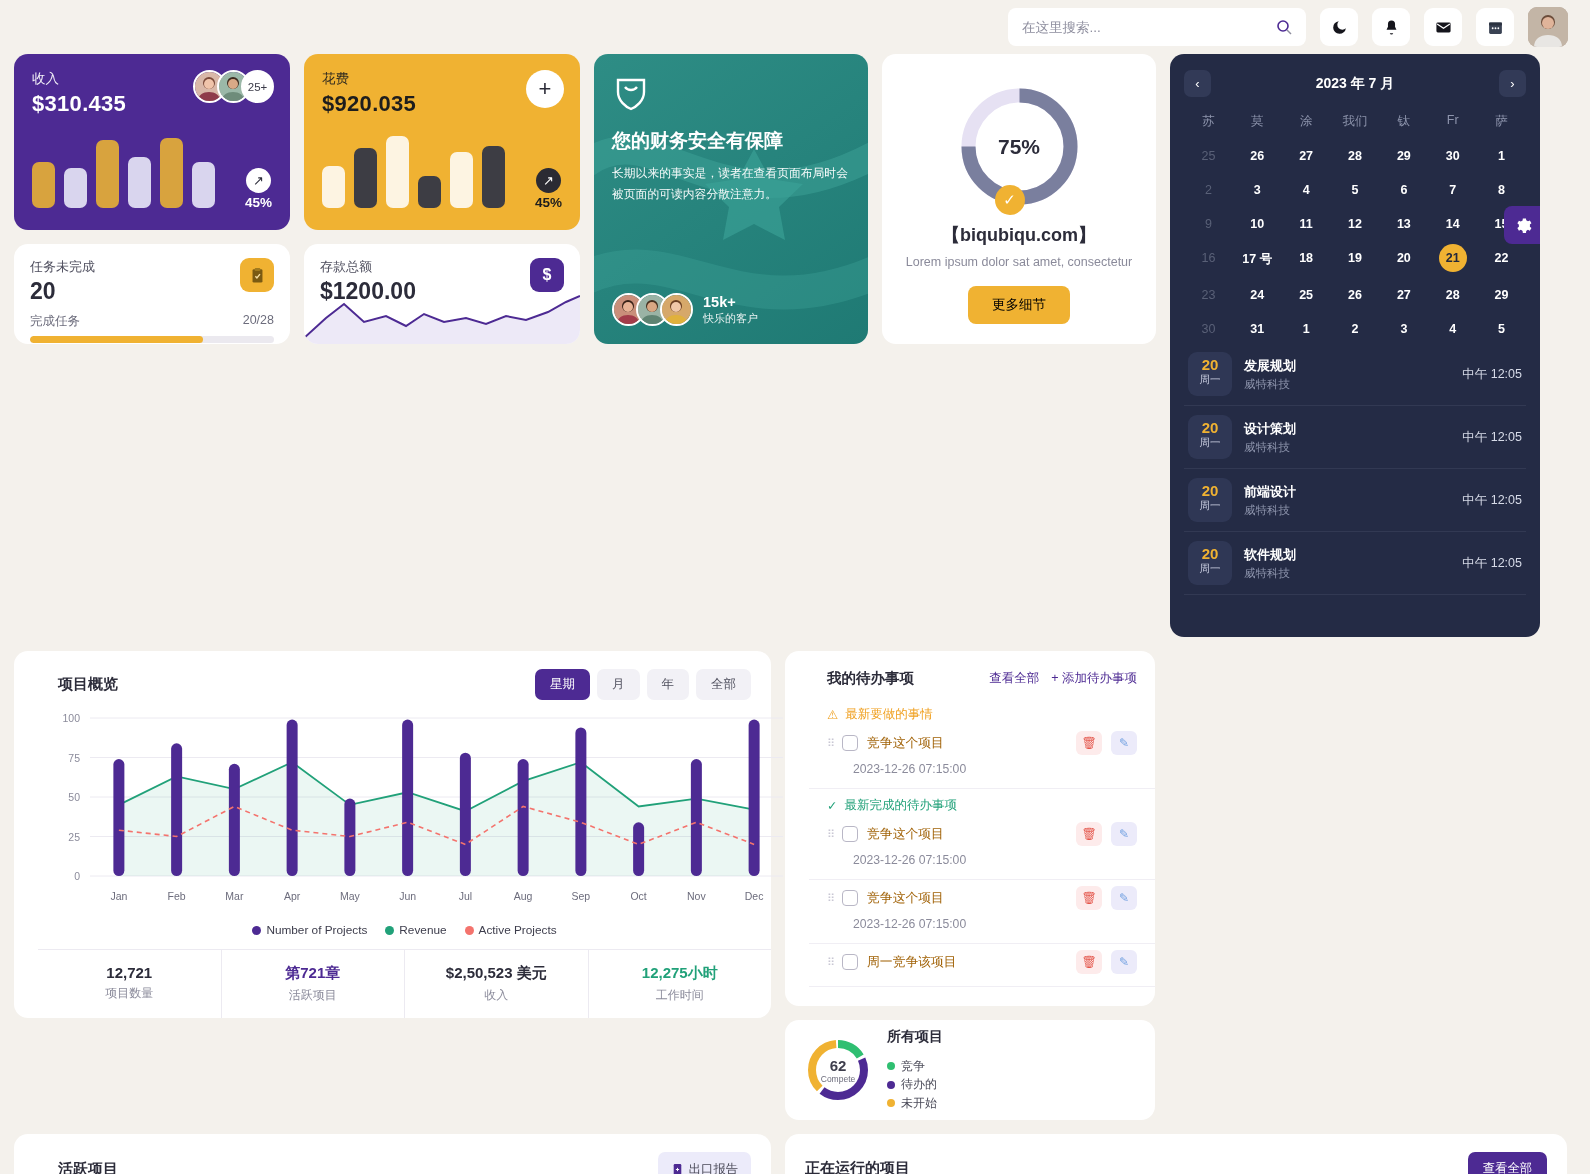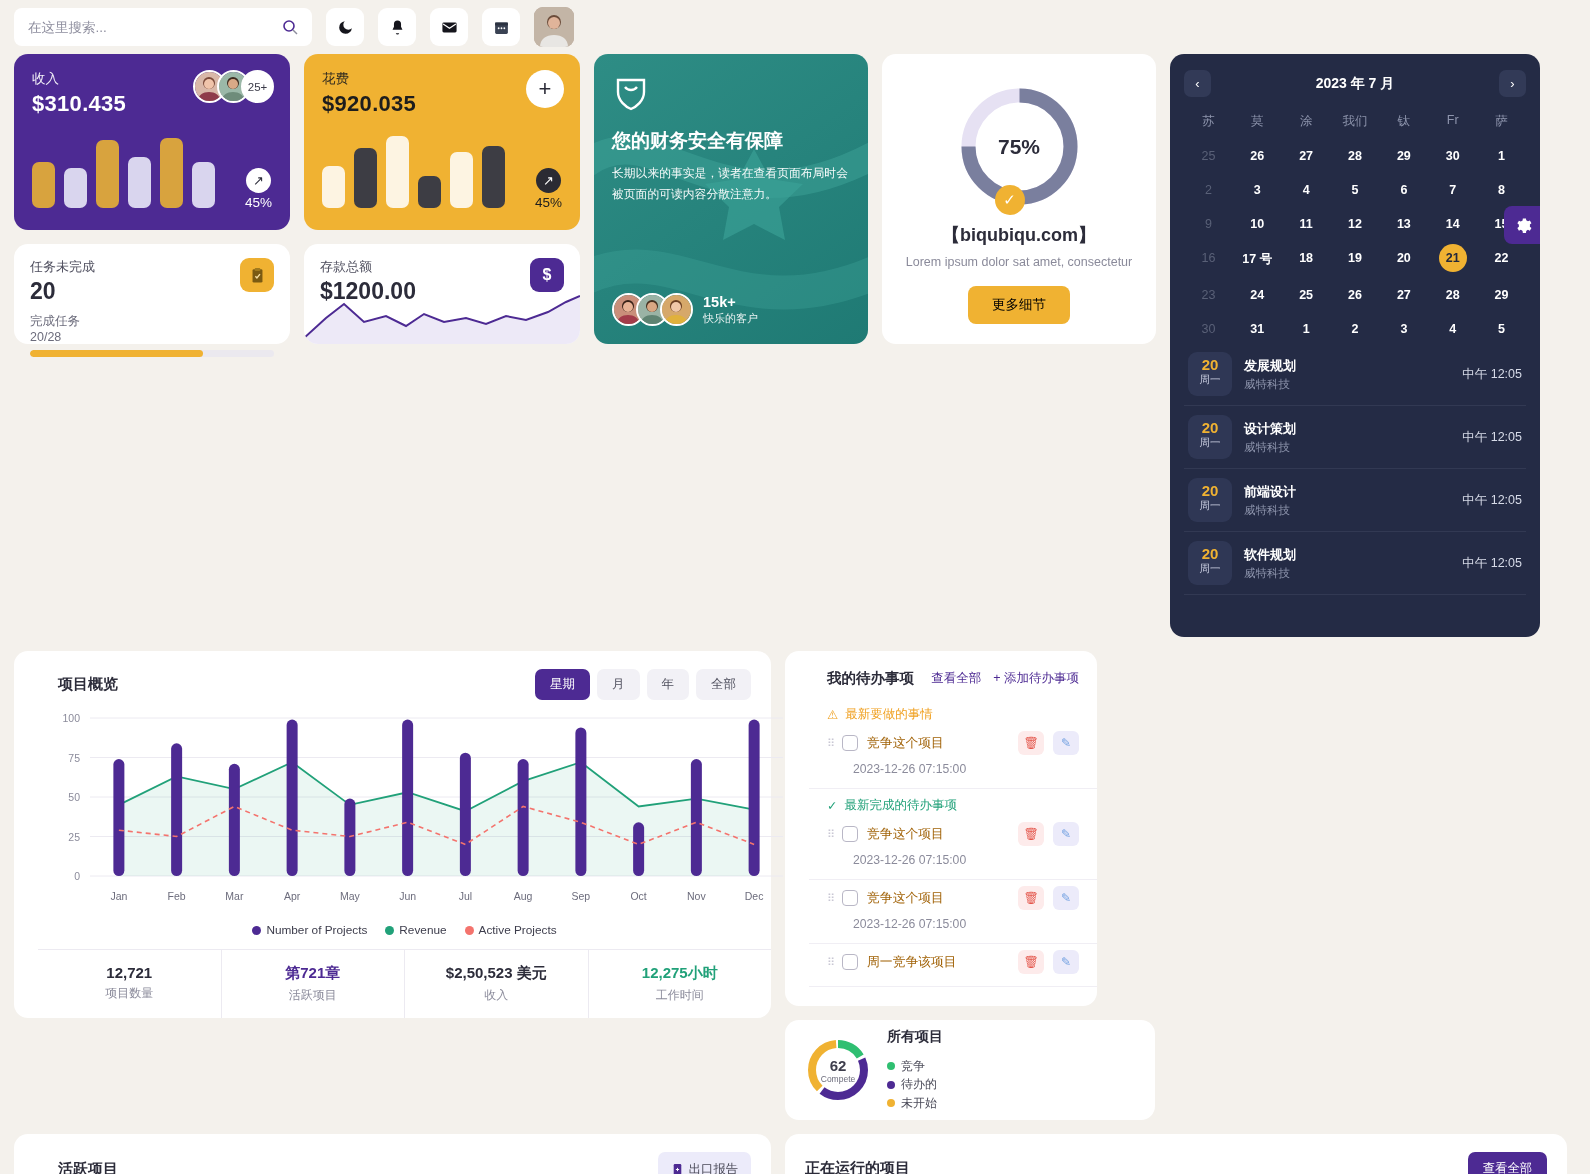--- a/index.html
+++ b/index.html
@@ -6,21 +6,21 @@
   body {
     width: 1590px; height: 1174px;
     background: #f4f1ec;
     font-family: "Liberation Sans", sans-serif;
     color: #2c2c3a;
     overflow: hidden;
   }
   .page { width: 1590px; height: 1174px; position: relative; padding: 0 14px; }
 
   
-  .header { height: 54px; display: flex; align-items: center; justify-content: flex-start; gap: 14px; padding-right: 8px; }
+  .header { height: 54px; display: flex; align-items: center; justify-content: flex-end; gap: 14px; padding-right: 8px; }
   .search-box { width: 298px; height: 38px; background: #fff; border-radius: 8px; display: flex; align-items: center; padding: 0 14px; }
   .search-box input { border: none; outline: none; flex: 1; font-size: 13.5px; font-family: "Liberation Sans", sans-serif; color: #4a4a58; background: transparent; }
   .search-box input::placeholder { color: #8e8e9e; }
   .hicon { width: 38px; height: 38px; background: #fff; border-radius: 9px; display: flex; align-items: center; justify-content: center; }
   .avatar-top { width: 40px; height: 40px; border-radius: 9px; overflow: hidden; background: #b9a99a; }
 
   
   .row1 { display: flex; gap: 14px; align-items: flex-start; }
   .col-a { width: 566px; display: flex; flex-direction: column; gap: 14px; }
   .col-a-top { display: flex; gap: 14px; }
@@ -36,28 +36,28 @@
   .statbig .val { font-size: 22px; font-weight: bold; margin-top: 3px; letter-spacing: .3px; }
   .avgroup { position: absolute; top: 16px; right: 16px; display: flex; }
   .avgroup .av { width: 33px; height: 33px; border-radius: 50%; border: 2px solid #fff; margin-left: -9px; overflow: hidden; }
   .avgroup .av:first-child { margin-left: 0; }
   .avgroup .more { width: 33px; height: 33px; border-radius: 50%; background: #fff; color: #3a3a48; font-size: 11.5px; display: flex; align-items: center; justify-content: center; margin-left: -9px; border: 2px solid #fff; }
   .plusbtn { position: absolute; top: 16px; right: 16px; width: 38px; height: 38px; border-radius: 50%; background: #fff; display: flex; align-items: center; justify-content: center; font-size: 22px; color: #2a2a36; border: none; cursor: pointer; }
   .minibars { position: absolute; bottom: 22px; left: 18px; display: flex; align-items: flex-end; gap: 9px; height: 72px; }
   .minibars i { width: 23px; border-radius: 7px; display: block; }
   .trend { position: absolute; bottom: 20px; right: 18px; text-align: center; }
   .trend .circ { width: 25px; height: 25px; border-radius: 50%; display: flex; align-items: center; justify-content: center; font-size: 13px; margin: 0 auto 2px; }
-  .trend .pct { font-size: 13.5px; font-weight: normal; }
+  .trend .pct { font-size: 13.5px; font-weight: bold; }
 
   
   .statsm { width: 276px; height: 100px; padding: 14px 16px; position: relative; }
   .statsm .lbl { font-size: 13px; color: #4e4e5e; }
   .statsm .num { font-size: 23px; font-weight: bold; margin-top: 2px; }
   .statsm .sqico { position: absolute; top: 14px; right: 16px; width: 34px; height: 34px; border-radius: 9px; display: flex; align-items: center; justify-content: center; font-size: 16px; }
-  .prow { display: flex; justify-content: space-between; font-size: 12.5px; color: #6c6c7c; margin-top: 8px; flex-direction: column; }
+  .prow { display: flex; justify-content: space-between; font-size: 12.5px; color: #6c6c7c; margin-top: 8px; }
   .pbar { height: 7px; background: #ebe9ef; border-radius: 4px; margin-top: 6px; overflow: hidden; }
   .pbar i { display: block; height: 100%; background: #f0b232; border-radius: 4px; }
   .spark { position: absolute; left: 0; right: 0; bottom: 0; height: 56px; }
 
   
   .promo { width: 274px; height: 290px; border-radius: 14px; background: linear-gradient(145deg,#2e8d85,#1f7a74); color: #fff; padding: 20px 18px; position: relative; overflow: hidden; }
   .promo h3 { font-size: 19px; margin-top: 12px; font-weight: bold; }
   .promo p { font-size: 11.8px; line-height: 1.75; margin-top: 9px; opacity: .96; }
   .promo .cust { position: absolute; bottom: 18px; left: 18px; display: flex; align-items: center; gap: 10px; }
   .promo .cust .n { font-size: 14.5px; font-weight: bold; }
@@ -102,21 +102,21 @@
   .legend { display: flex; justify-content: center; gap: 18px; font-size: 11.8px; color: #3d3d4c; padding-bottom: 12px; }
   .legend span { display: flex; align-items: center; gap: 5px; }
   .legend i { width: 9px; height: 9px; border-radius: 50%; display: inline-block; }
   .statrow { display: flex; border-top: 1px solid #eceaf1; }
   .statrow .cell { flex: 1; text-align: center; padding: 14px 0; border-right: 1px solid #eceaf1; }
   .statrow .cell:last-child { border-right: none; }
   .statrow .v { font-size: 15px; font-weight: bold; }
   .statrow .k { font-size: 12px; color: #8b8b9b; margin-top: 4px; }
 
   
-  .todocard { width: 312px; height: 355px; overflow: hidden; }
+  .todocard { width: 370px; height: 355px; overflow: hidden; }
   .tdhead { display: flex; align-items: center; justify-content: space-between; padding: 18px 18px 10px; }
   .tdhead h3 { font-size: 14.5px; font-weight: bold; }
   .tdhead .acts { display: flex; gap: 12px; font-size: 12.5px; color: #4d2a93; }
   .tdhead .acts a { cursor: pointer; }
   .tdsec { font-size: 12.5px; padding: 8px 18px 2px; display: flex; align-items: center; gap: 7px; }
   .tdsec.warn { color: #f0a020; }
   .tdsec.done { color: #21a179; }
   .tditem { padding: 6px 18px 12px; border-bottom: 1px solid #f0eef4; }
   .tdline { display: flex; align-items: center; gap: 9px; }
   .dots { color: #c9c7d4; font-size: 11px; letter-spacing: -2px; line-height: 9px; }

